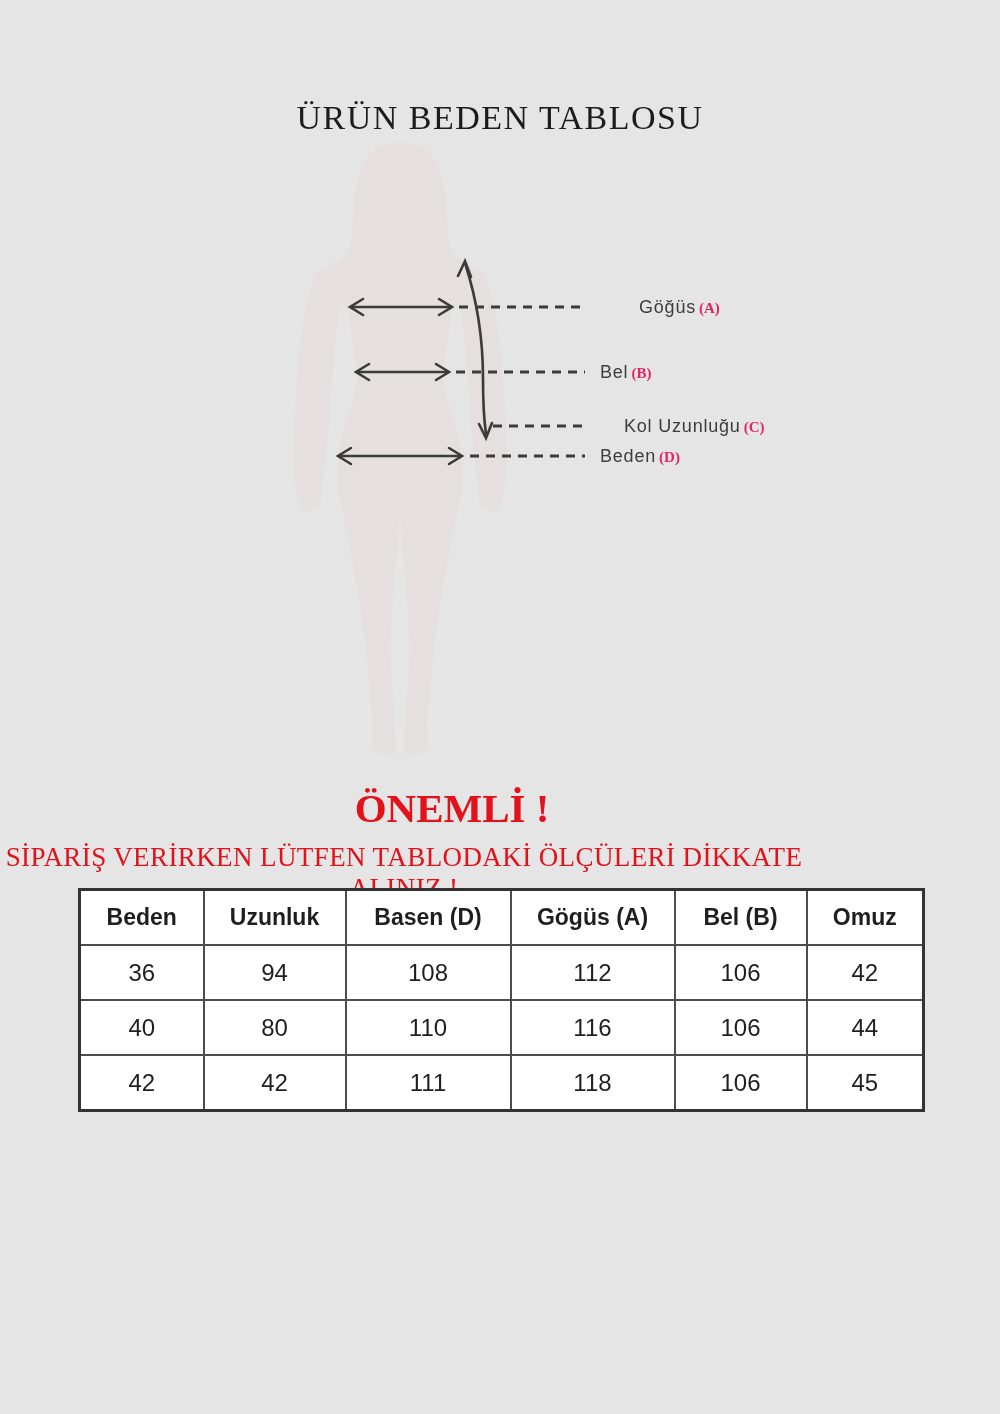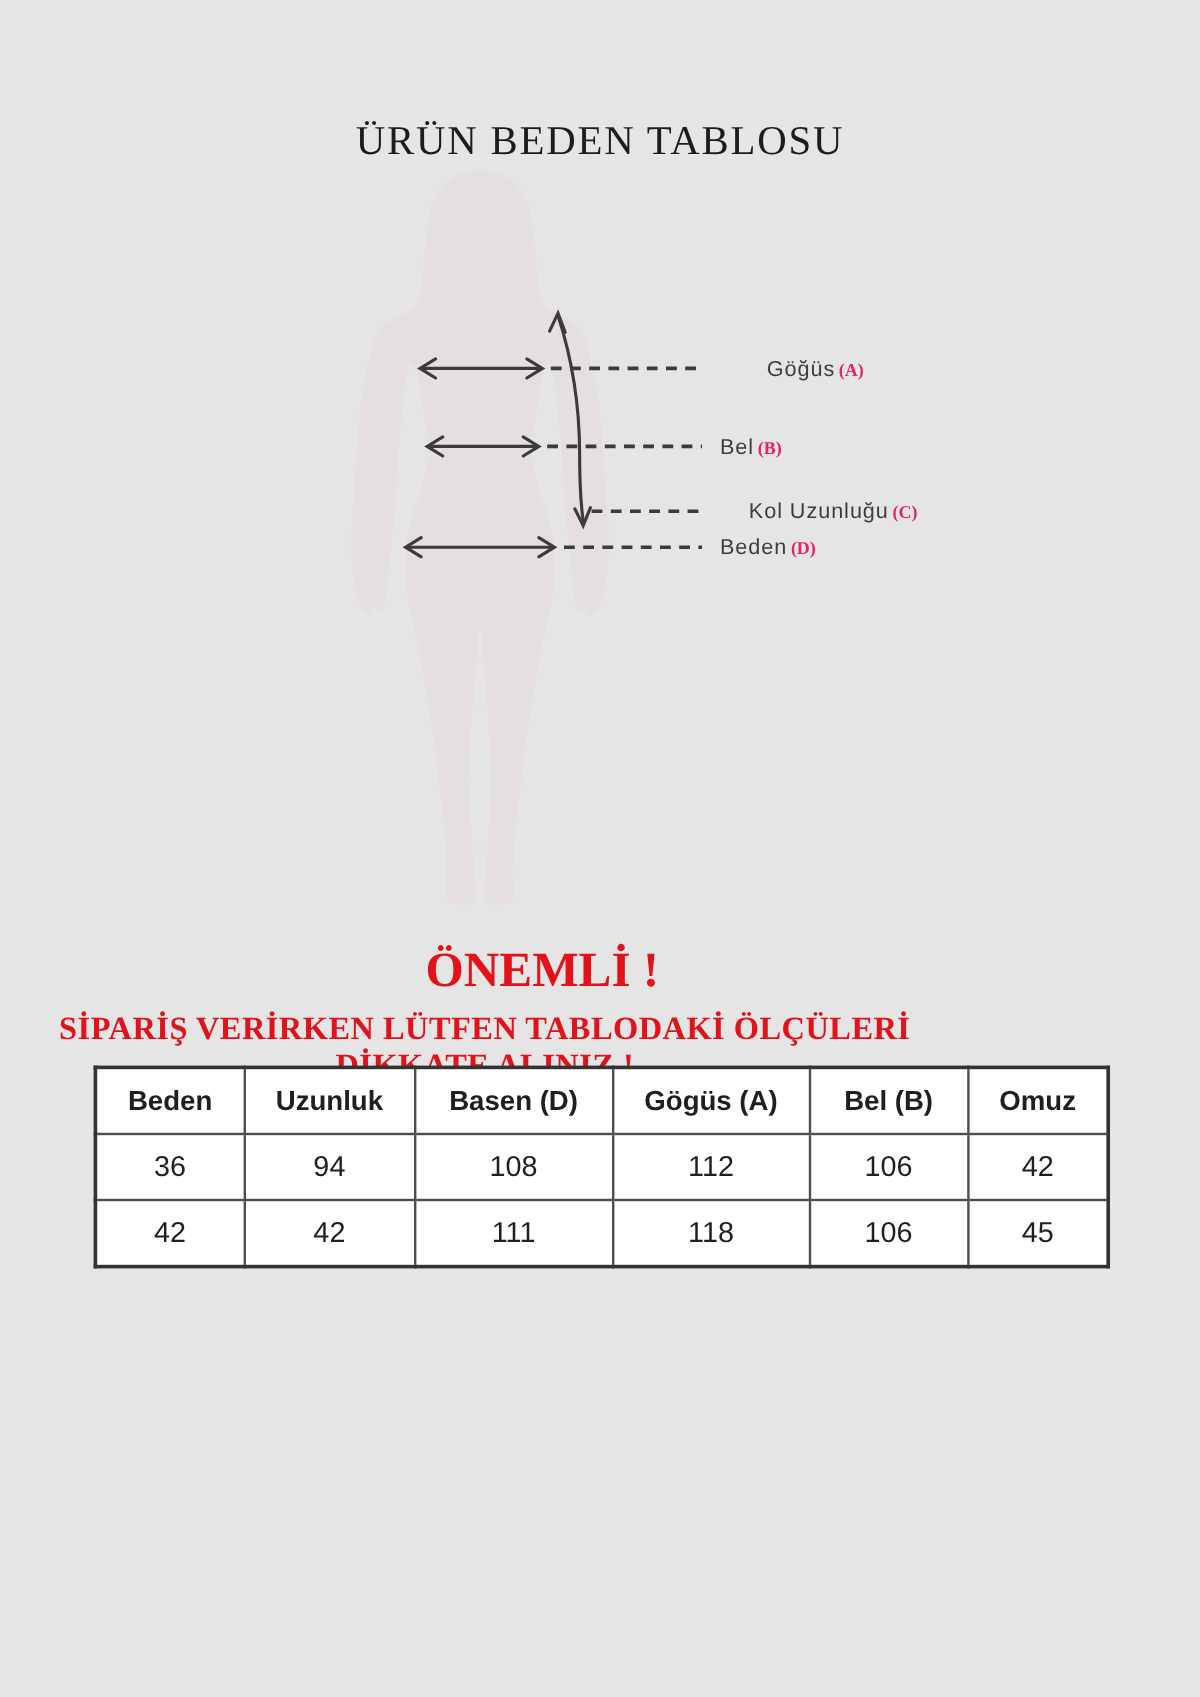--- a/index.html
+++ b/index.html
@@ -13,21 +13,21 @@
       font-size:18px;color:#3d3d3d;letter-spacing:0.8px;}
   .mlabel .letter{font-family:"Liberation Serif","DejaVu Serif",serif;font-weight:bold;
       font-size:15px;letter-spacing:0;margin-left:3px;}
   .mlabel-a{top:296px;margin-left:39px;}
   .mlabel-b{top:361px;}
   .mlabel-c{top:415px;margin-left:24px;}
   .mlabel-d{top:445px;}
   .warn-heading{position:absolute;top:784px;left:0;width:904px;text-align:center;
       font-family:"Liberation Serif","DejaVu Serif",serif;font-weight:bold;font-size:41px;}
   .warn-sub{position:absolute;top:842px;left:0;width:808px;text-align:center;
-      font-family:"Liberation Serif","DejaVu Serif",serif;font-weight:bold;font-size:27px;
+      font-family:"Liberation Serif","DejaVu Serif",serif;font-weight:normal;font-size:27px;
       letter-spacing:0.4px;}
   table.size-table{position:absolute;left:78px;top:888px;width:844px;border-collapse:collapse;
       table-layout:fixed;font-stretch:condensed;padding-left:39px;}
   table.size-table th,table.size-table td{border:2px solid #4d4d4d;text-align:center;
       vertical-align:middle;height:53px;color:#1f1f1f;background:#ffffff;padding:0;}
   table.size-table{border:3px solid #333333;}
   table.size-table th{font-size:23px;font-weight:bold;}
   table.size-table td{font-size:24px;font-weight:normal;}
   col.c1{width:124px}col.c2{width:142px}col.c3{width:165px}
   col.c4{width:164px}col.c5{width:132px}col.c6{width:117px}
@@ -175,20 +175,28 @@
     <tbody>
         <tr>
           <td>36</td>
           <td>94</td>
           <td>108</td>
           <td>112</td>
           <td>106</td>
           <td>42</td>
         </tr>
         <tr>
+          <td>40</td>
+          <td>80</td>
+          <td>110</td>
+          <td>116</td>
+          <td>106</td>
+          <td>44</td>
+        </tr>
+        <tr>
           <td>42</td>
           <td>42</td>
           <td>111</td>
           <td>118</td>
           <td>106</td>
           <td>45</td>
         </tr>
       </tbody>
   </table>
 

